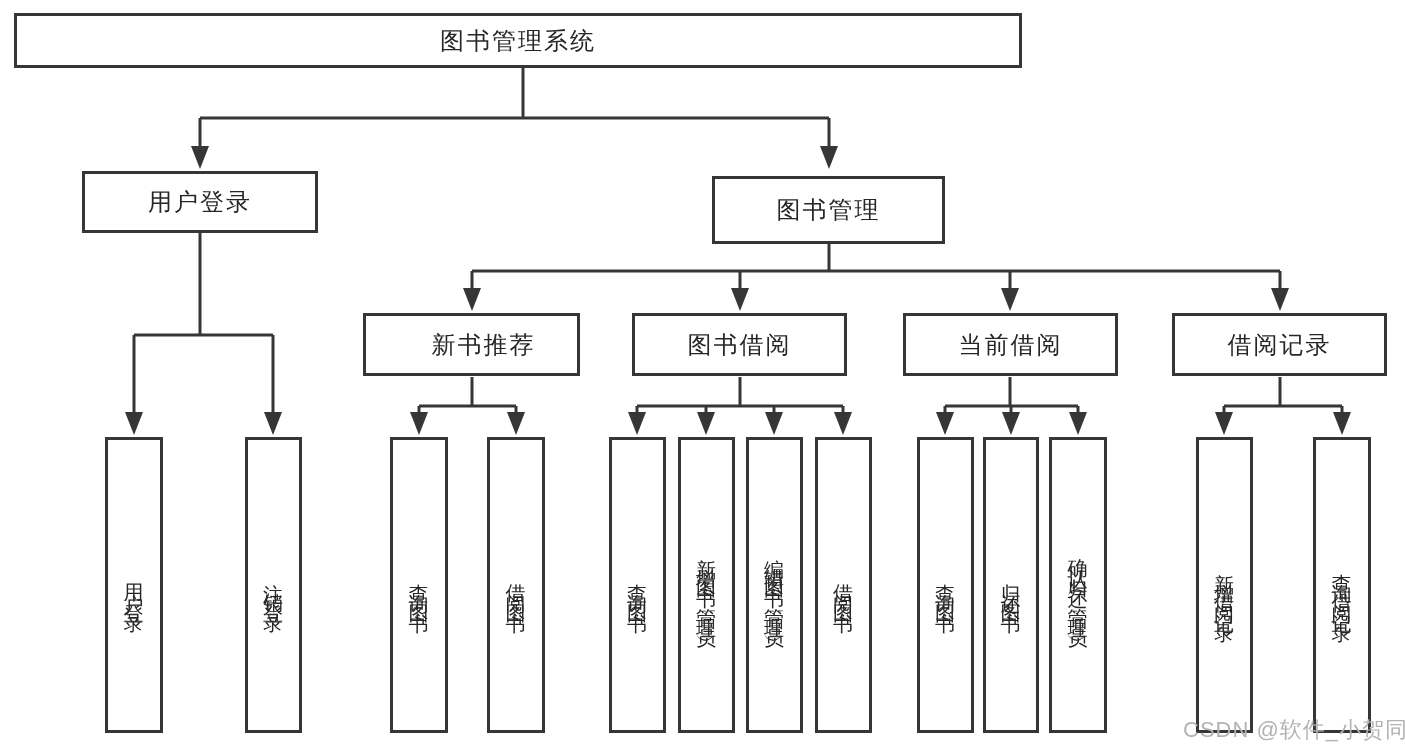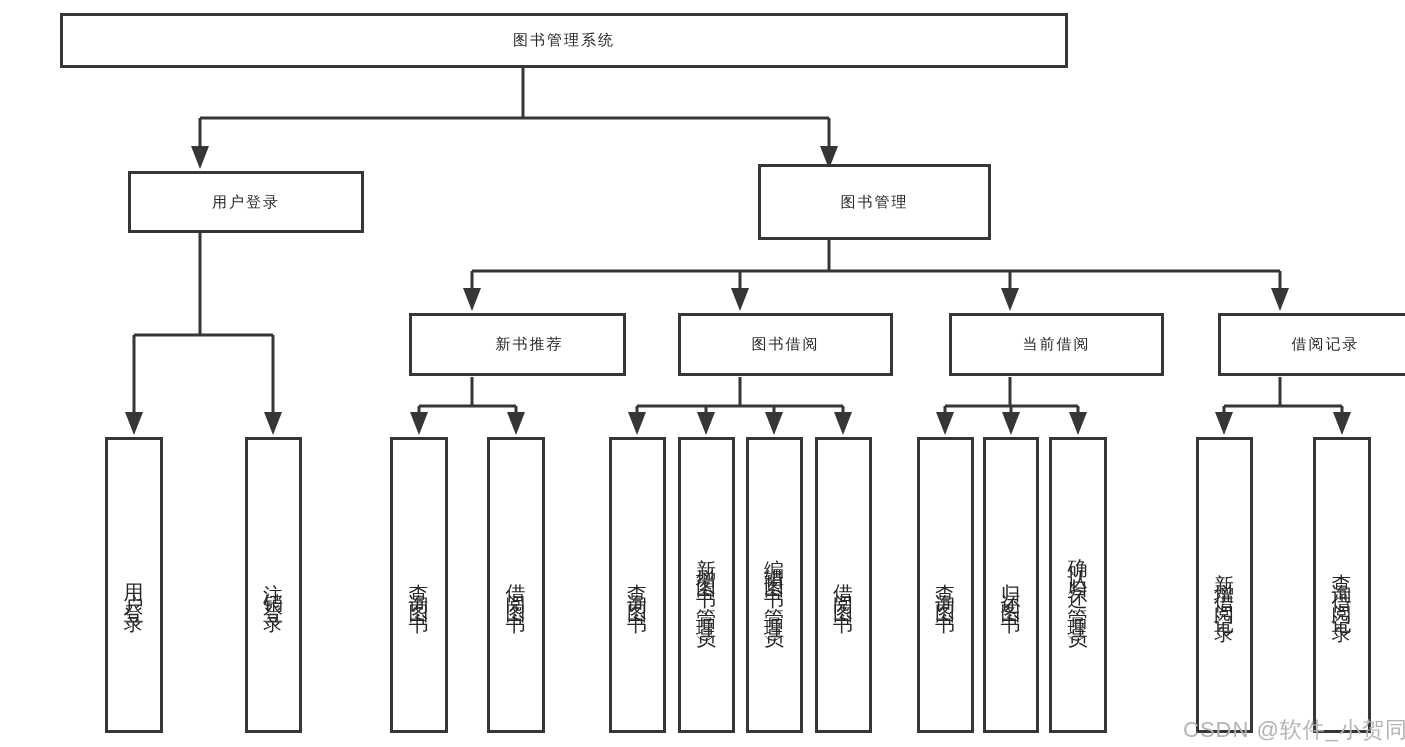--- a/index.html
+++ b/index.html
@@ -18,35 +18,35 @@
   .node {
     position:absolute;
     border:3px solid #363636;
     background:#ffffff;
     z-index:2;
     display:flex;
     align-items:center;
     justify-content:center;
     color:#262626;
   }
-  .h { font-size:15px; letter-spacing:2px;margin-left:46px; }
+  .h { font-size:24px; letter-spacing:2px; }
   .v {
     writing-mode:vertical-rl;
     text-orientation:mixed;
     font-size:20px;
     letter-spacing:10px;
     line-height:1;
     padding-top:6px;
   }
 
   
   .n-root  { left:14px;   top:13px;  width:1008px; height:55px; }
   
   .n-ul    { left:82px;   top:171px; width:236px;  height:62px; }
-  .n-bm    { left:712px;  top:164px; width:233px;  height:76px; }
+  .n-bm    { left:712px;  top:176px; width:233px;  height:68px; }
   
   .n-xs    { left:363px;  top:313px; width:217px;  height:63px;padding-left:24px; }
   .n-tsjy  { left:632px;  top:313px; width:215px;  height:63px; }
   .n-dqjy  { left:903px;  top:313px; width:215px;  height:63px; }
   .n-jyjl  { left:1172px; top:313px; width:215px;  height:63px;justify-content:center; }
   
   .leaf { top:437px; height:296px; }
   .n-l1  { left:105px;  width:58px; }
   .n-l2  { left:245px;  width:57px; }
   .n-l3  { left:390px;  width:58px; }

